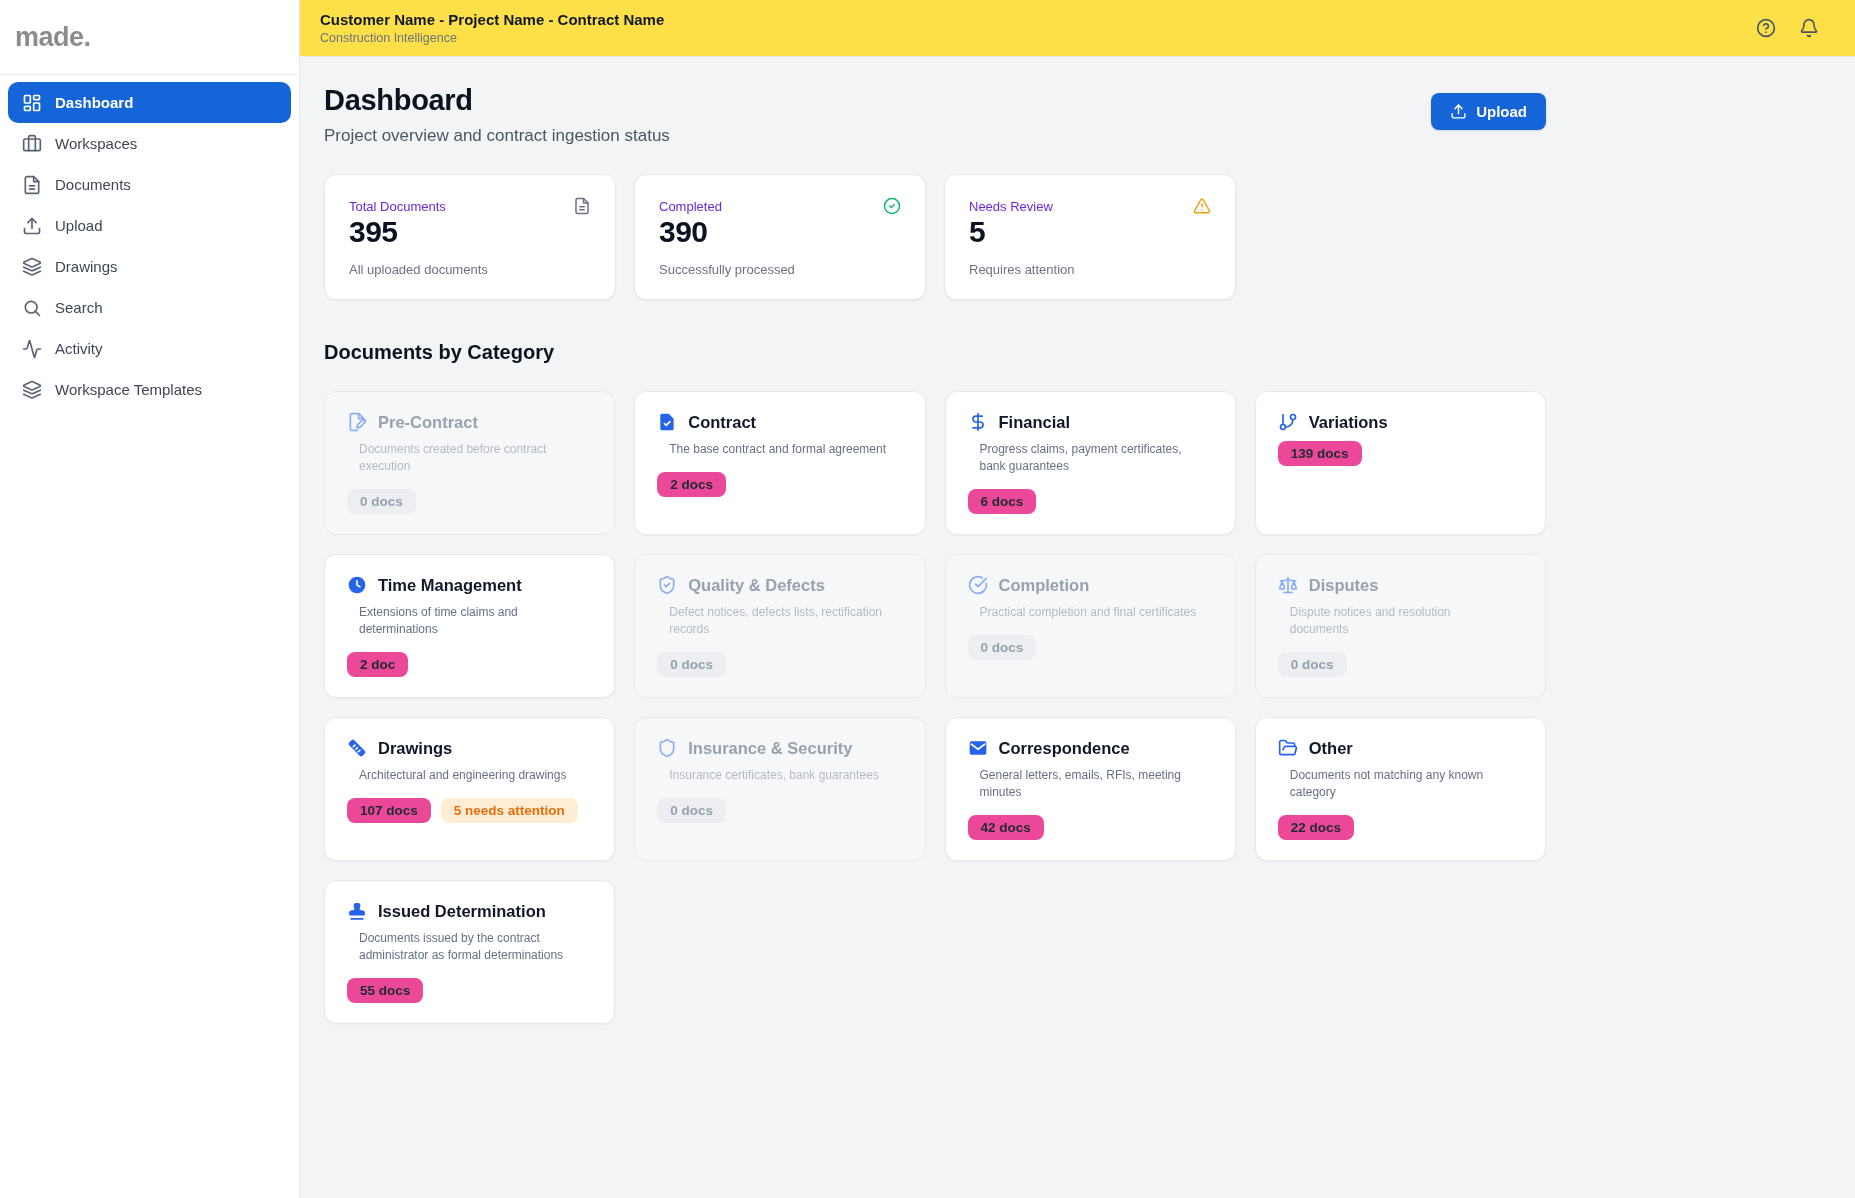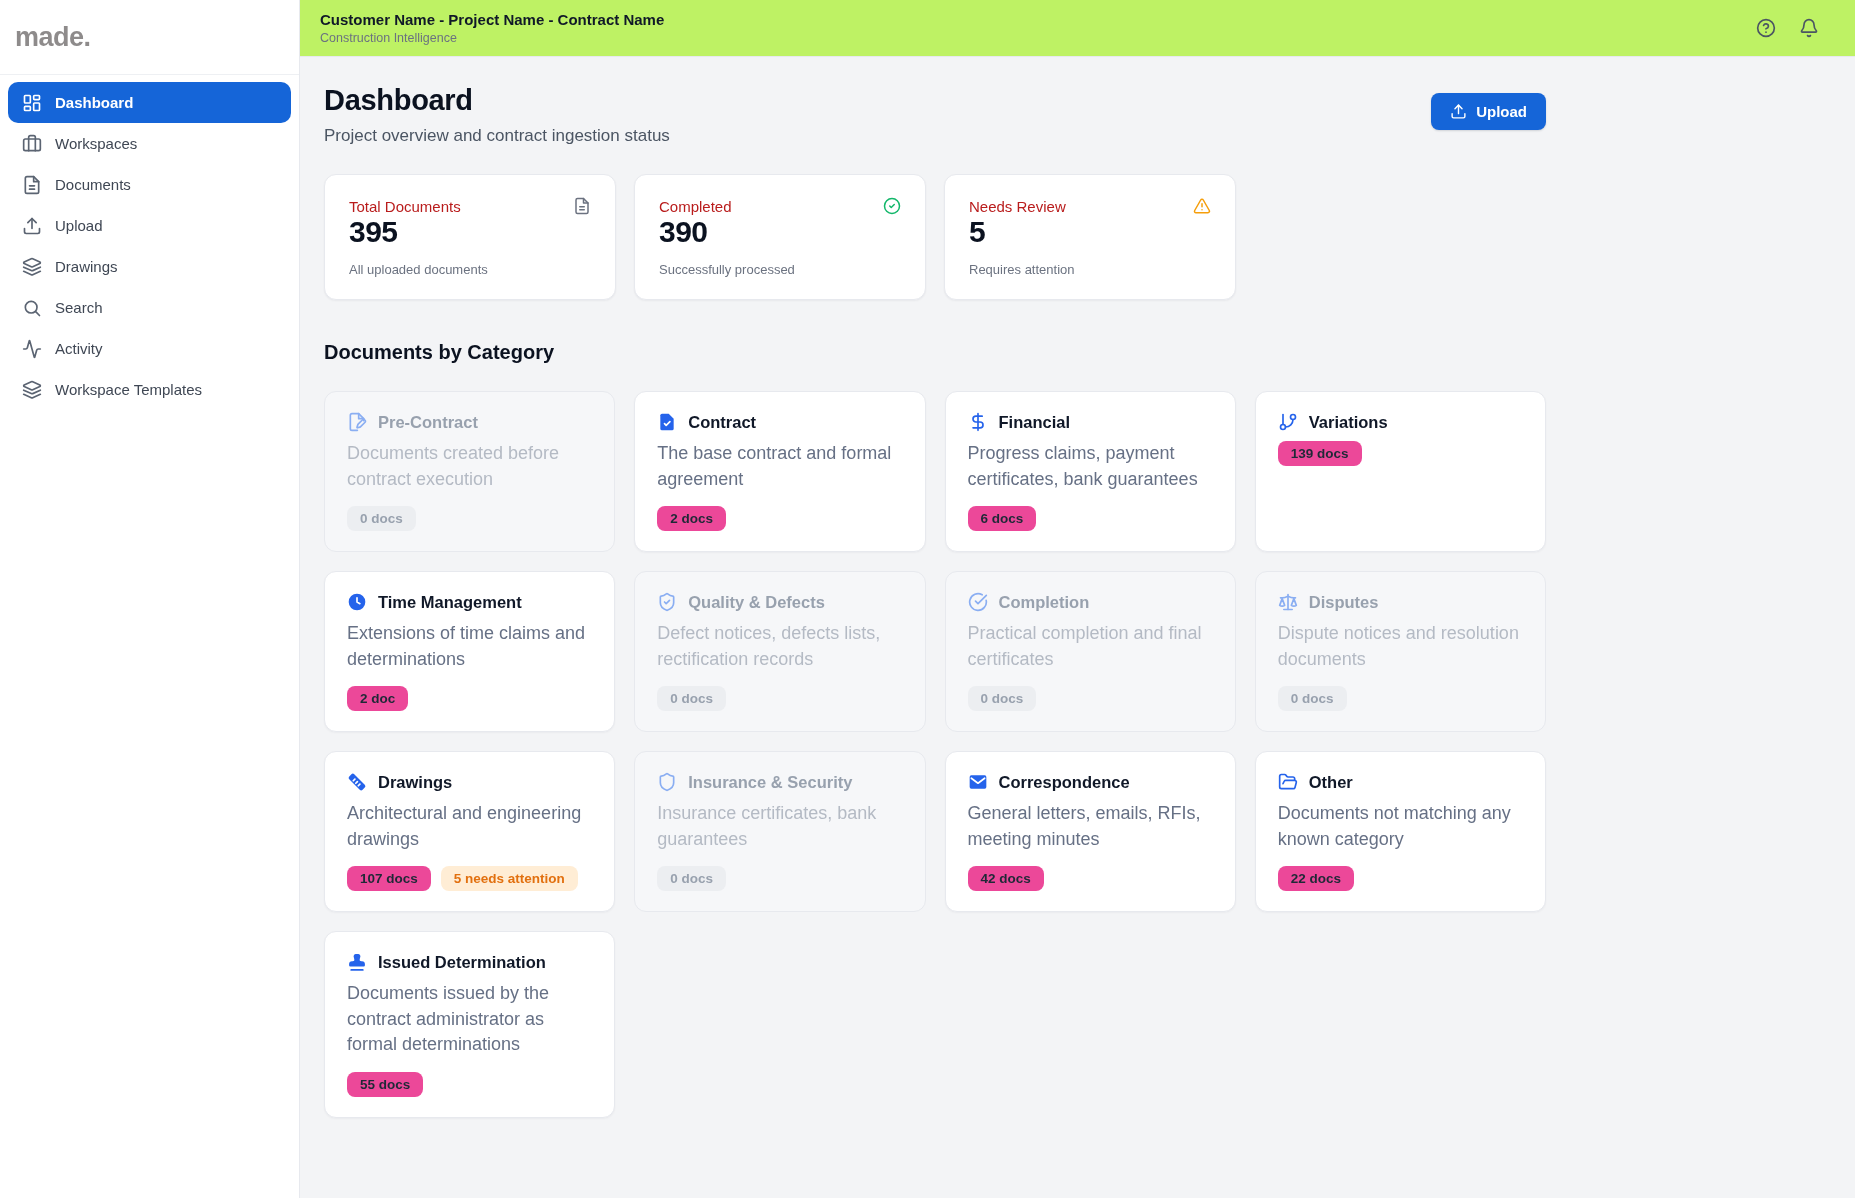--- a/index.html
+++ b/index.html
@@ -21,21 +21,21 @@
   .logo{font-size:27px;font-weight:700;color:#8e8b8b;letter-spacing:-.5px}
   .nav{padding:7px 8px;display:flex;flex-direction:column}
   .nav-item{display:flex;align-items:center;gap:13px;height:41px;padding:0 14px;border-radius:10px;
     color:#3f4754;font-size:15px;cursor:pointer;text-decoration:none;background:transparent;border:none}
   .nav-item.active{background:var(--accent);color:#fff;font-weight:700}
   .nav-icon{width:20px;height:20px;color:#5b6472;flex:none}
   .nav-item.active .nav-icon{color:#fff}
 
   
   .right{flex:1;display:flex;flex-direction:column;min-width:0}
-  .header{height:57px;background:#bef264;border-bottom:1px solid var(--border);
+  .header{height:57px;background:#fde047;border-bottom:1px solid var(--border);
     display:flex;align-items:center;justify-content:space-between;padding:0 20px}
   .h-title{font-size:15px;font-weight:700;color:#101828}
   .h-sub{font-size:12.5px;color:#6b7280;margin-top:3px}
   .h-actions{display:flex;align-items:center;gap:23px;padding-right:16px}
   .icon-btn{width:20px;height:20px;color:#4b5563;background:none;border:none;padding:0;cursor:pointer}
 
   .main{flex:1;background:var(--page_bg);overflow:auto}
   .content{max-width:1270px;padding:27px 24px 60px}
 
   .page-head{display:flex;justify-content:space-between;align-items:flex-start;margin-bottom:28px}
@@ -43,34 +43,34 @@
   .page-sub{font-size:17px;color:#4b5563}
   .upload-btn{display:flex;align-items:center;gap:9px;background:var(--accent);color:#fff;border:none;
     border-radius:8px;padding:10px 19px;font-size:15px;font-weight:700;cursor:pointer;margin-top:9px;
     font-family:inherit;box-shadow:0 1px 2px rgba(16,24,40,.15)}
   .upload-btn .btn-icon{width:17px;height:17px}
 
   .stats-grid{display:grid;grid-template-columns:repeat(4,1fr);gap:18px;margin-bottom:41px}
   .stat-card{background:#fff;border:1px solid var(--border);border-radius:12px;padding:22px 24px;
     box-shadow:0 1px 2px rgba(16,24,40,.05)}
   .stat-top{display:flex;justify-content:space-between;align-items:center}
-  .stat-label{font-size:15px;color:#b91c1c}
+  .stat-label{font-size:13px;color:#6d28d9}
   .stat-icon{width:18px;height:18px;flex:none}
   .stat-value{font-size:30px;font-weight:700;letter-spacing:-.5px;color:#0b1220}
   .stat-desc{font-size:13px;color:#6b7280;margin-top:13px}
 
   .section-title{font-size:20px;font-weight:700;margin:0 0 27px;color:#0b1220}
 
   .cat-grid{display:grid;grid-template-columns:repeat(4,1fr);gap:19px}
   .cat-card{background:#fff;border:1px solid var(--border);border-radius:12px;padding:20px 22px;
     box-shadow:0 1px 2px rgba(16,24,40,.04);cursor:pointer}
   .cat-head{display:flex;align-items:center;gap:11px;margin-bottom:9px}
   .cat-icon{width:20px;height:20px;color:var(--accent_icon);flex:none}
   .cat-title{font-size:16.5px;font-weight:700;color:#101828}
-  .cat-desc{margin:0 0 14px;font-size:18px;line-height:1.42;color:#667085;max-width:265px}
+  .cat-desc{margin:0 12px 14px;font-size:12px;line-height:1.42;color:#667085;max-width:265px}
   .badges{display:flex;gap:10px;align-items:center}
   .badge{background:#ec4899;border-radius:8px;padding:5px 13px;font-size:13.5px;font-weight:700;color:#1f2937}
   .badge.attention{background:var(--attention_bg);color:var(--attention_text)}
   .cat-card.muted{background:#f6f7f9;box-shadow:none;cursor:default}
   .muted .cat-icon{color:var(--muted_icon)}
   .muted .cat-title{color:#98a1ae}
   .muted .cat-desc{color:#b4bac4}
   .muted .badge{background:#eceef1;color:#98a1ae}
 </style>
 </head>

